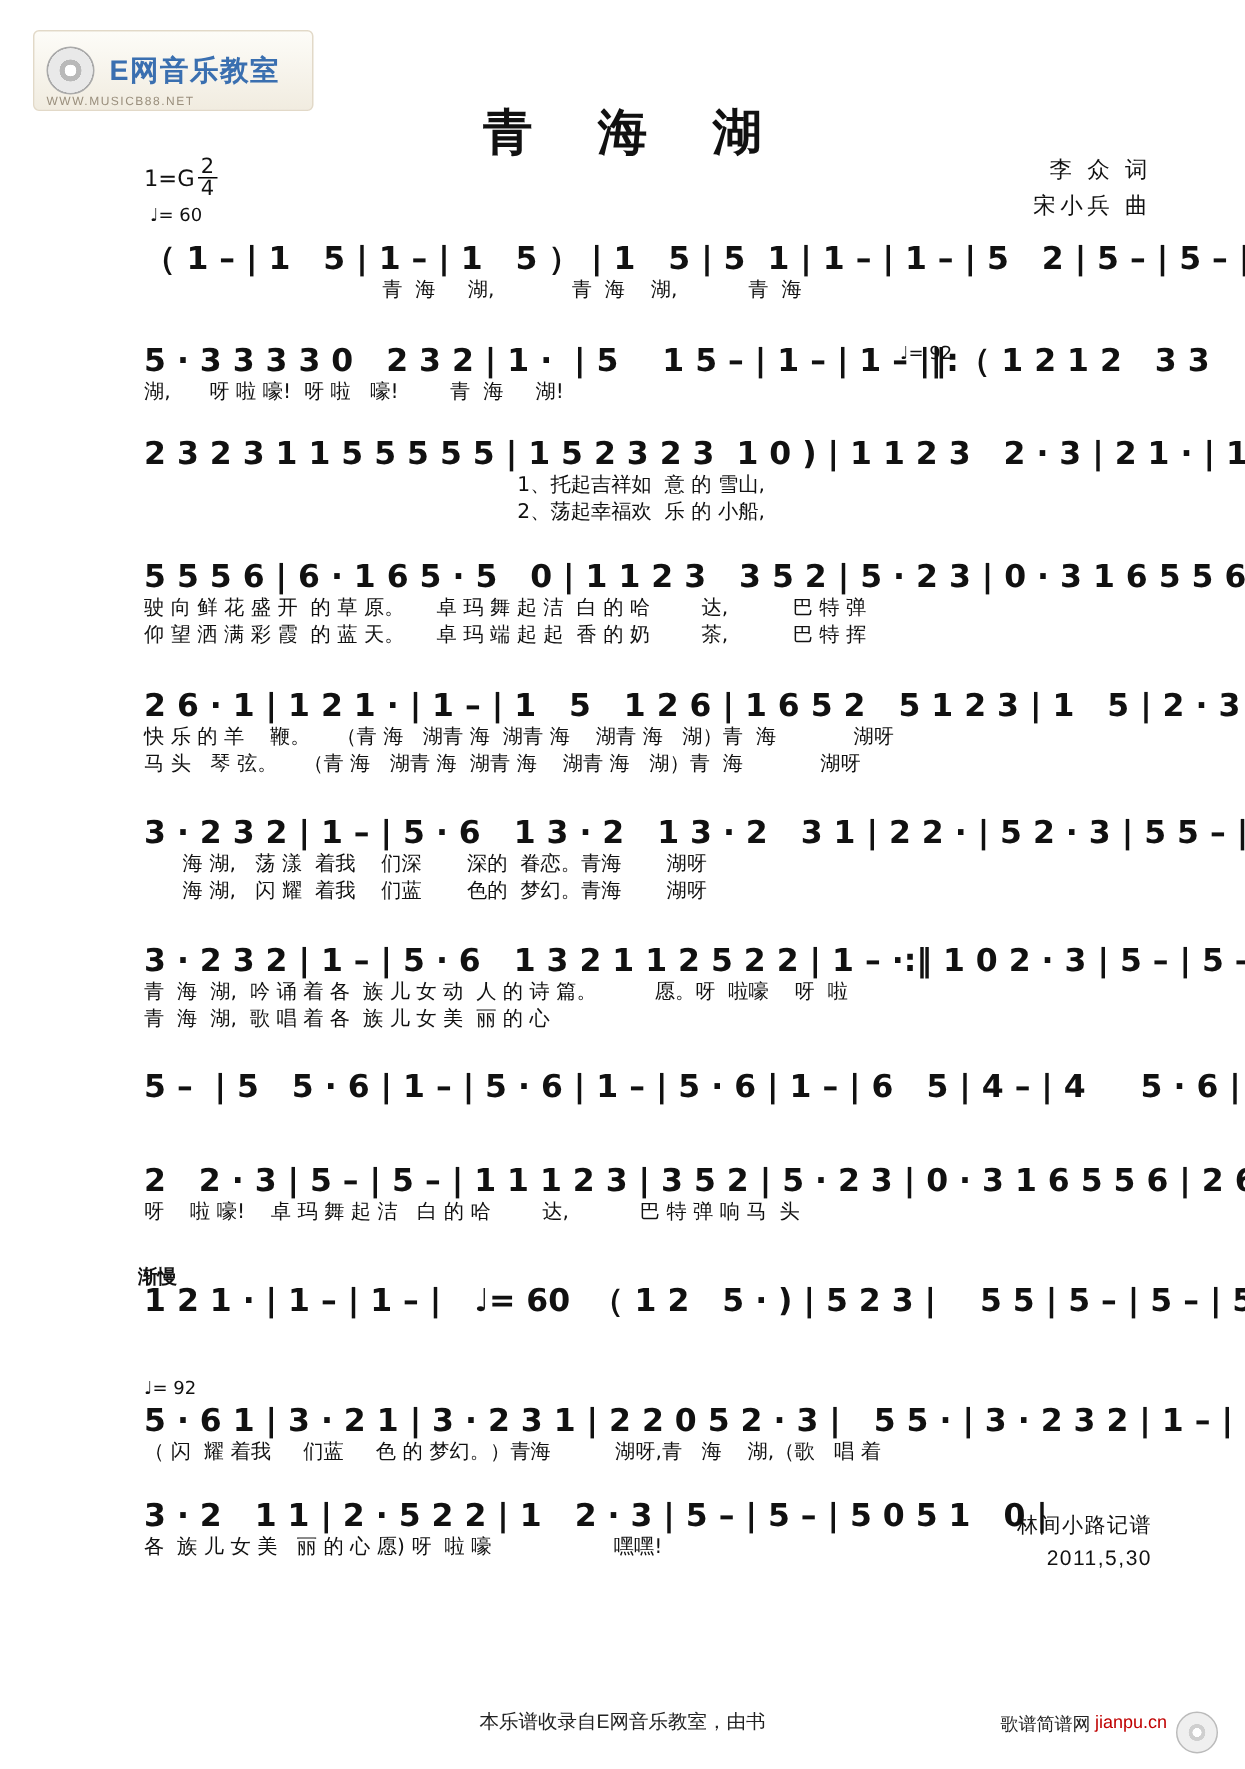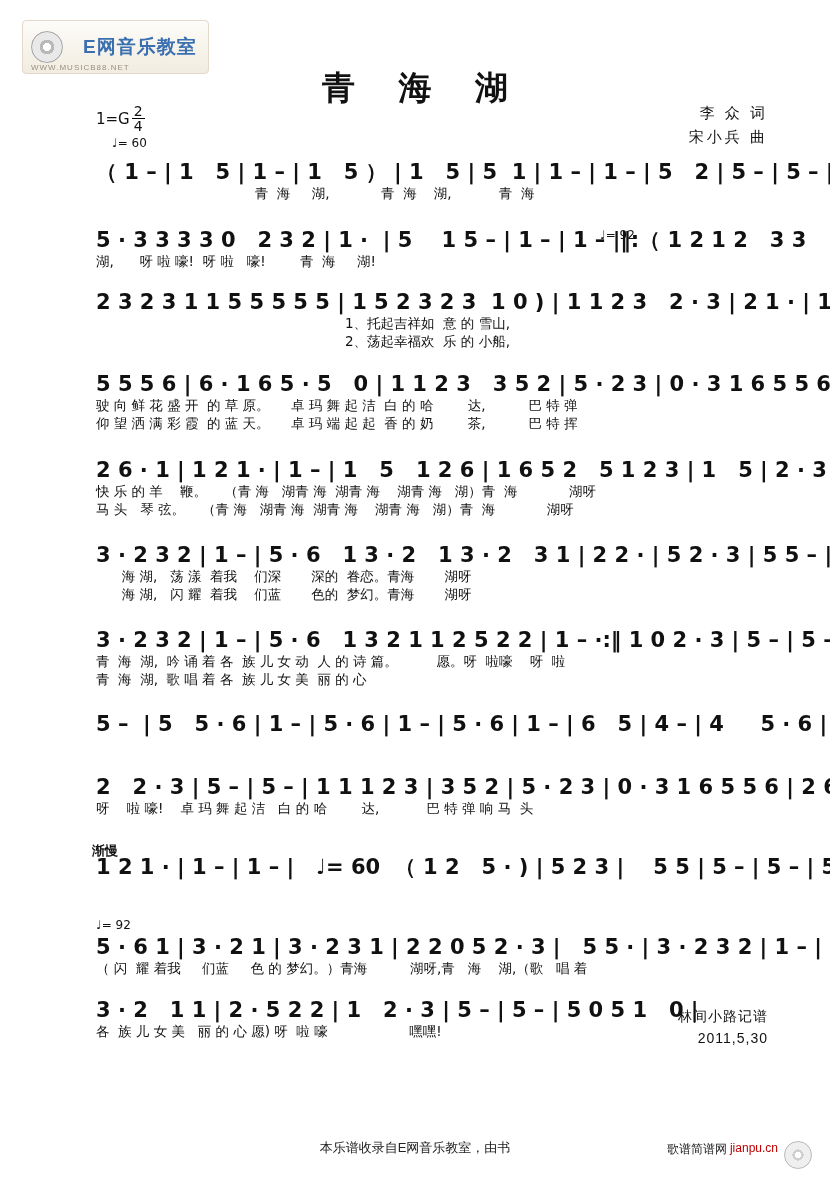--- a/index.html
+++ b/index.html
@@ -17,21 +17,21 @@
     border:1px solid #e2d9c8;border-radius:4px;
     background:linear-gradient(#fdfcf8,#f1ece0);
     display:flex;align-items:center;
   }
   #logo .disc{
     width:30px;height:30px;border-radius:50%;
     background:radial-gradient(circle at 50% 50%, #ffffff 0 18%, #b9b9b9 19% 34%, #e9e9e9 35% 70%, #9a9a9a 71% 100%);
     border:1px solid #aaa;margin-left:8px;flex:none;
   }
   #logo .ltxt{
-    margin-left:20px;font-size:19px;font-weight:bold;color:#3a6fb0;
+    margin-left:10px;font-size:19px;font-weight:bold;color:#3a6fb0;
     letter-spacing:1px;
   }
   #logo .lsub{
     position:absolute;left:8px;bottom:1px;font-size:8px;color:#9a8f7d;letter-spacing:1px;
   }
   
   #title{
     position:absolute;left:0;top:52px;width:830px;text-align:center;
     font-family:"DejaVu Sans", sans-serif;
     font-size:33px;font-weight:bold;letter-spacing:16px;
@@ -42,21 +42,21 @@
   #key{
     position:absolute;left:96px;top:104px;font-size:15px;font-family:"DejaVu Sans", sans-serif;
     display:flex;align-items:center;
   }
   #key .frac{display:inline-block;text-align:center;line-height:1.0;margin-left:2px;font-size:14px;}
   #key .frac .n{display:block;border-bottom:1px solid #000;padding:0 2px;}
   #key .frac .d{display:block;padding:0 2px;}
   .tempo{
     font-size:12px;font-family:"DejaVu Sans", sans-serif;white-space:nowrap;
   }
-  #tempo1{position:absolute;left:112px;top:136px;}
+  #tempo1{position:absolute;left:100px;top:136px;}
   #author1{position:absolute;right:62px;top:104px;font-size:15px;letter-spacing:3px;}
   #author2{position:absolute;right:62px;top:128px;font-size:15px;letter-spacing:3px;}
   
   .line{
     position:absolute;left:96px;width:678px;
   }
   .notes{
     font-family:"DejaVu Sans", sans-serif;
     font-size:21px;font-weight:bold;letter-spacing:0px;
     white-space:pre;

